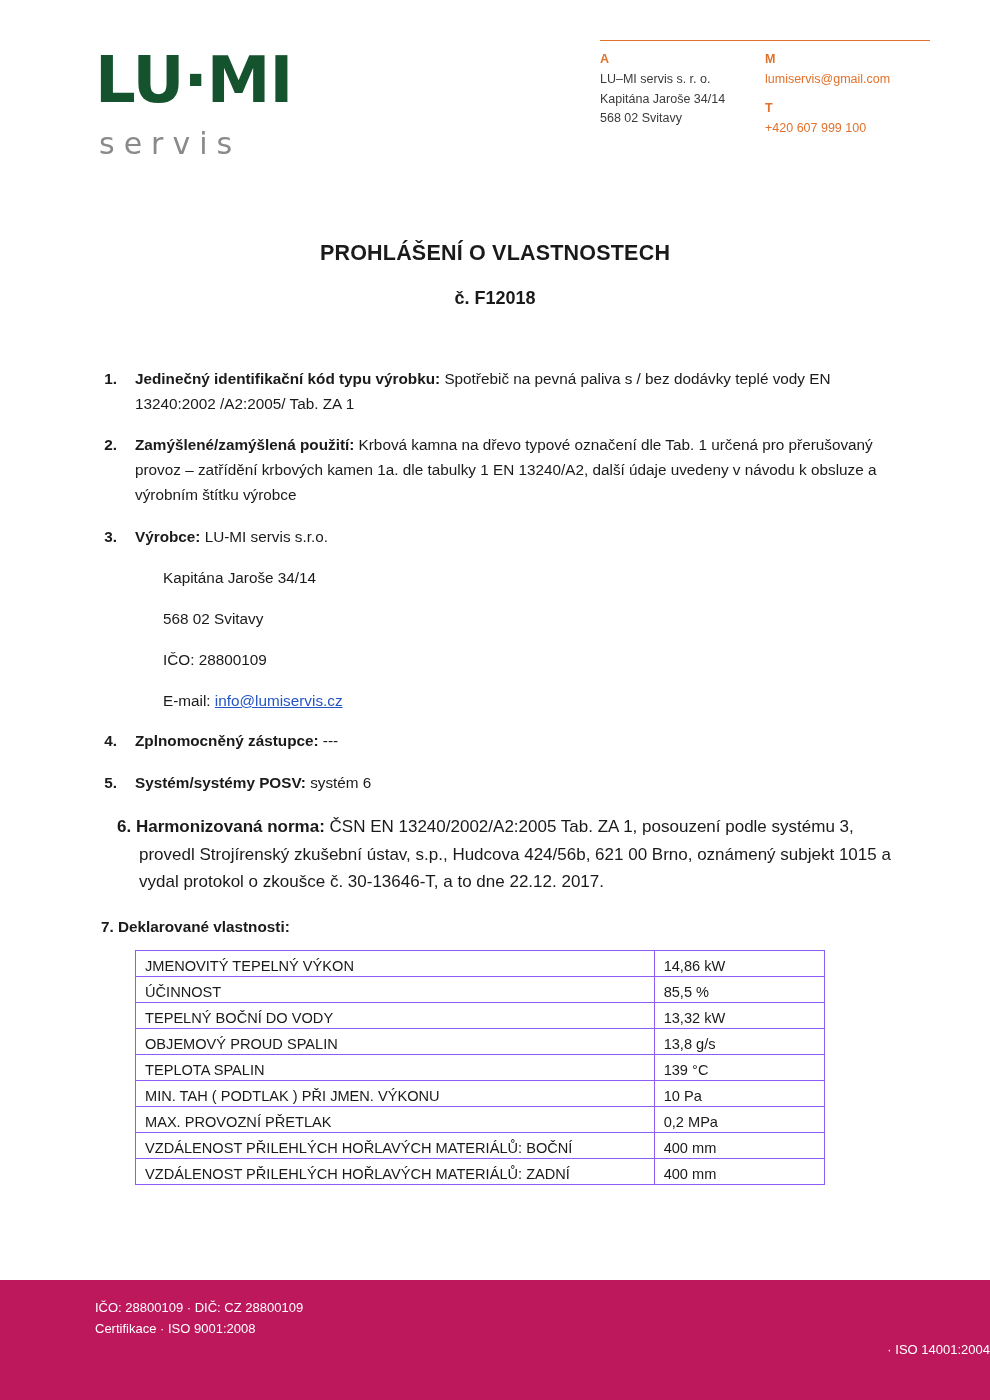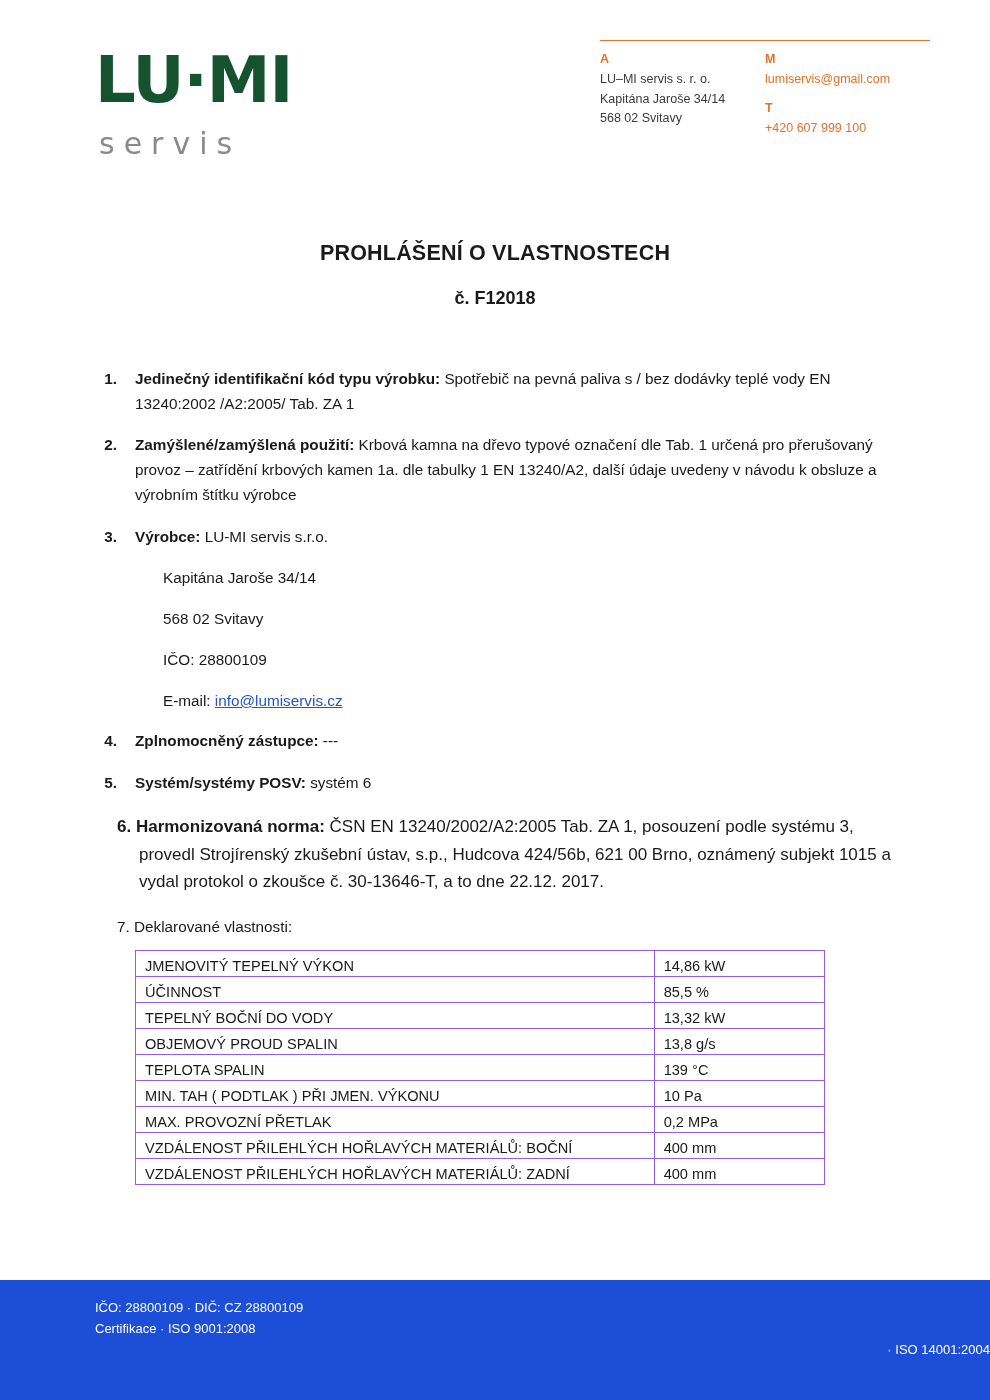--- a/index.html
+++ b/index.html
@@ -132,22 +132,22 @@
     line-height: 1.62;
     margin: 17px 0 0 0;
   }
   .para.indent {
     padding-left: 22px;
     text-indent: -22px;
     margin-left: 22px;
   }
   .para-7 {
     font-size: 15.3px;
-    font-weight: normal;
-    margin: 22px 0 0 22px;
+    font-weight: bold;
+    margin: 22px 0 0 6px;
   }
 
   table.props {
     border-collapse: collapse;
     margin: 14px 0 0 40px;
     width: 690px;
     font-size: 14.6px;
   }
   table.props td {
     border: 1px solid #8b5cf6;
@@ -157,21 +157,21 @@
   table.props td.name { width: 530px; }
   table.props td.val { width: 160px; }
 
   
   .footer {
     position: absolute;
     left: 0;
     bottom: 0;
     width: 990px;
     height: 120px;
-    background: #1d4ed8;
+    background: #be185d;
     color: #ffffff;
     box-sizing: border-box;
     padding: 18px 0 0 95px;
     font-size: 13px;
     line-height: 1.6;
   }
   .footer .c2 { padding-left: 0; }
   .footer .c3 { padding-left: 52px; text-align: right; }
 </style>
 </head>

